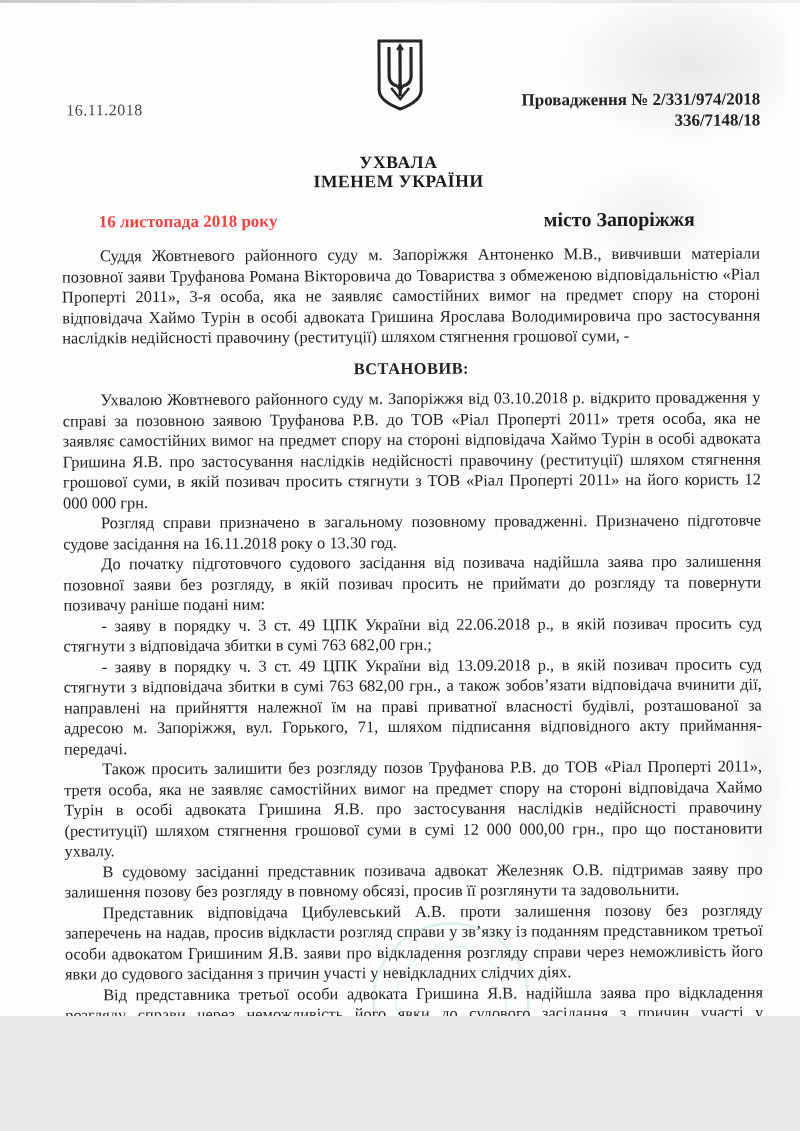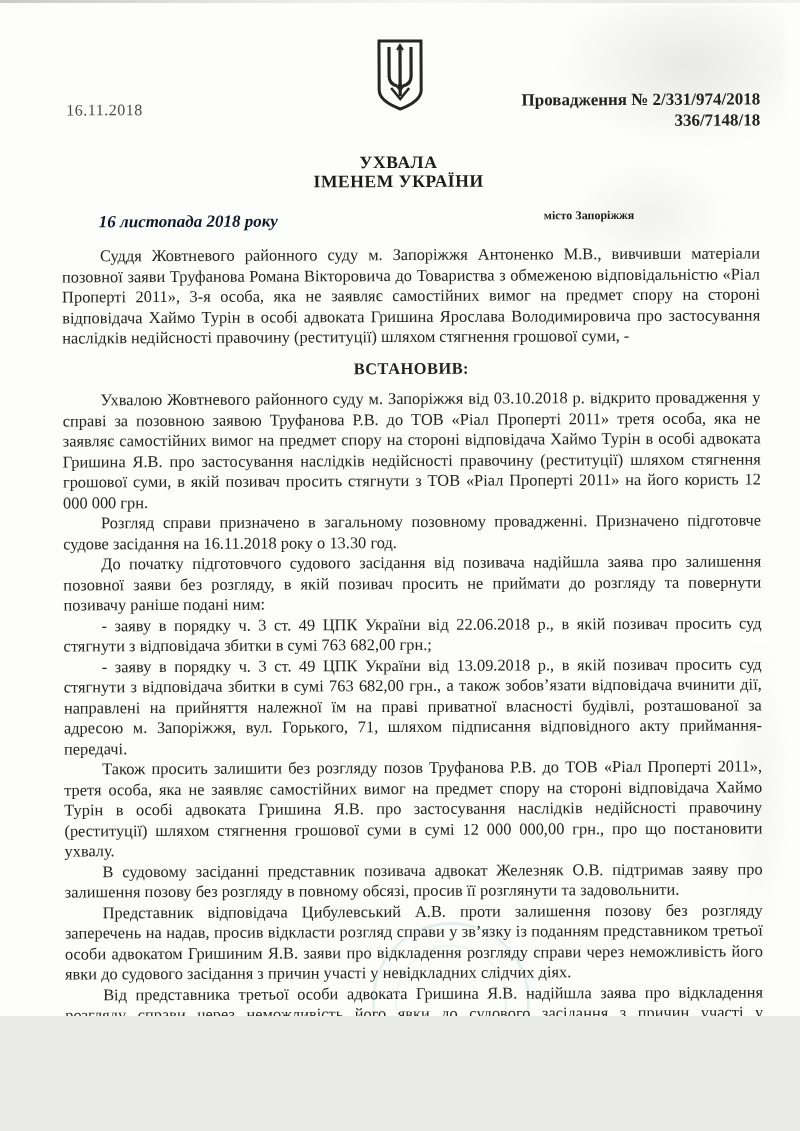--- a/index.html
+++ b/index.html
@@ -56,25 +56,25 @@
   .case-numbers {
     position:absolute; right:38px; top:90px; text-align:right;
     font-size:17px; font-weight:bold; line-height:21px; color:#222;
   }
   .doc-title {
     position:absolute; left:0; top:153px; width:100%; text-align:center;
     font-size:17.5px; font-weight:bold; line-height:19px; letter-spacing:.6px; color:#1c1c1c;
   }
   .dateline-left {
     position:absolute; left:100px; top:211px;
-    font-size:17px; font-weight:bold; color:#0f172a;font-style:italic;
+    font-size:17px; font-weight:bold; color:#ef4444;
   }
   .dateline-right {
     position:absolute; left:545px; top:209px;
-    font-size:12px; font-weight:bold; color:#1c1c1c;
+    font-size:20px; font-weight:bold; color:#1c1c1c;
   }
 
   
   .bodytext {
     position:absolute; left:63px; top:245px; width:698px;
     font-size:16.4px; line-height:20.5px; text-align:justify; color:#232323;
   }
   .bodytext p { margin:0; }
   .para { text-indent:38px; }
   .heading {

